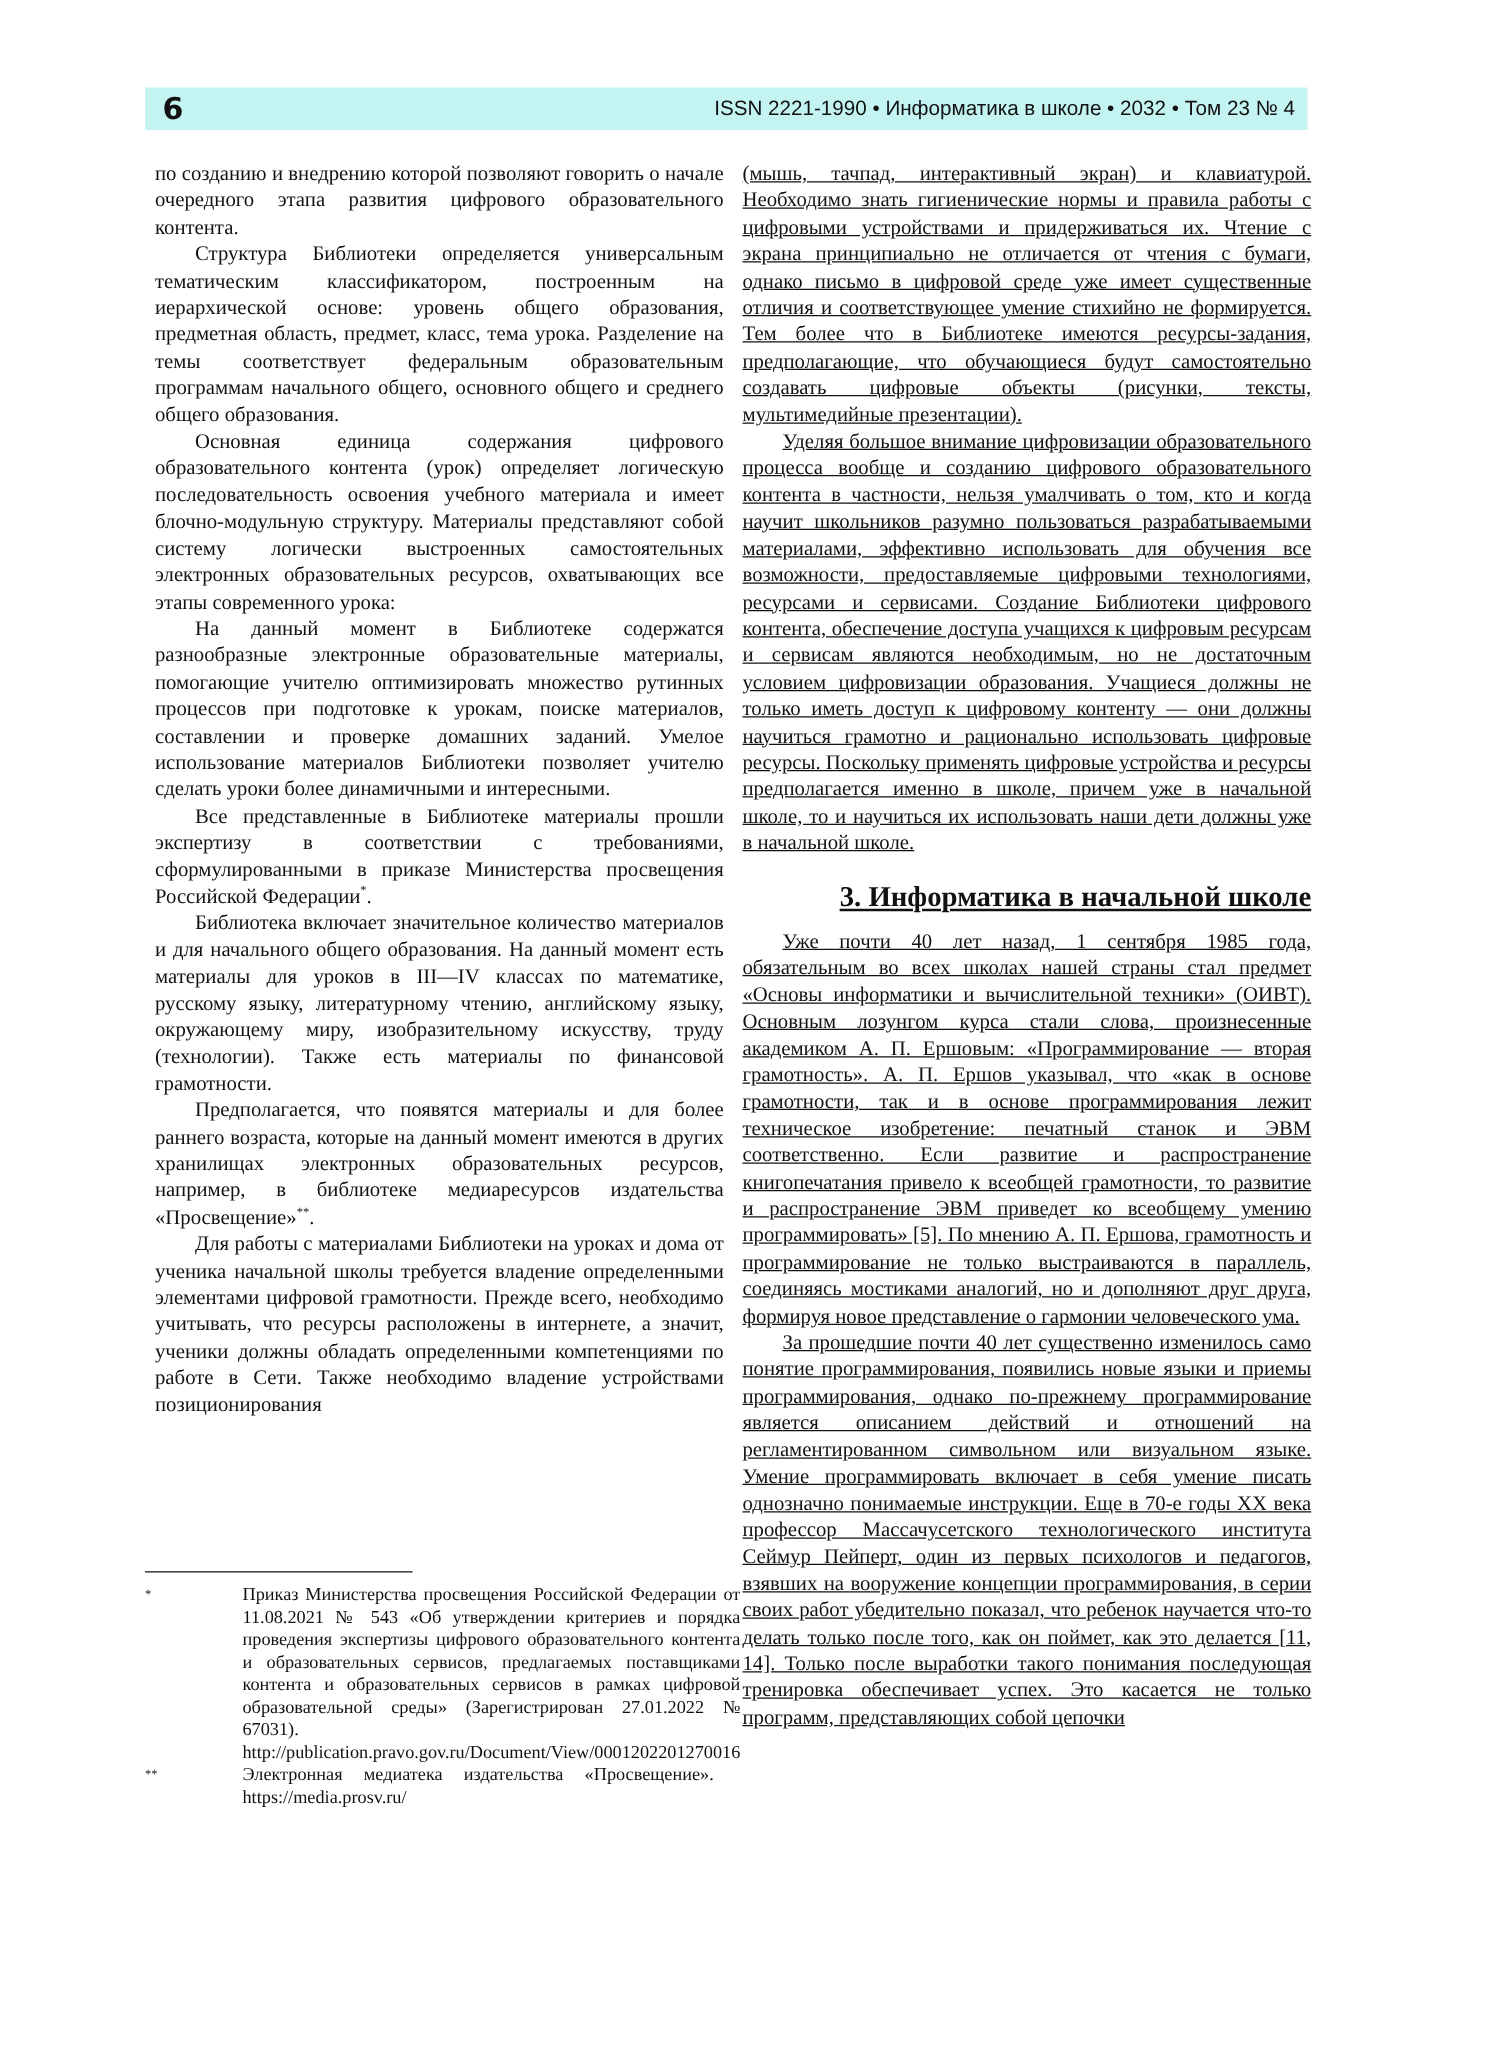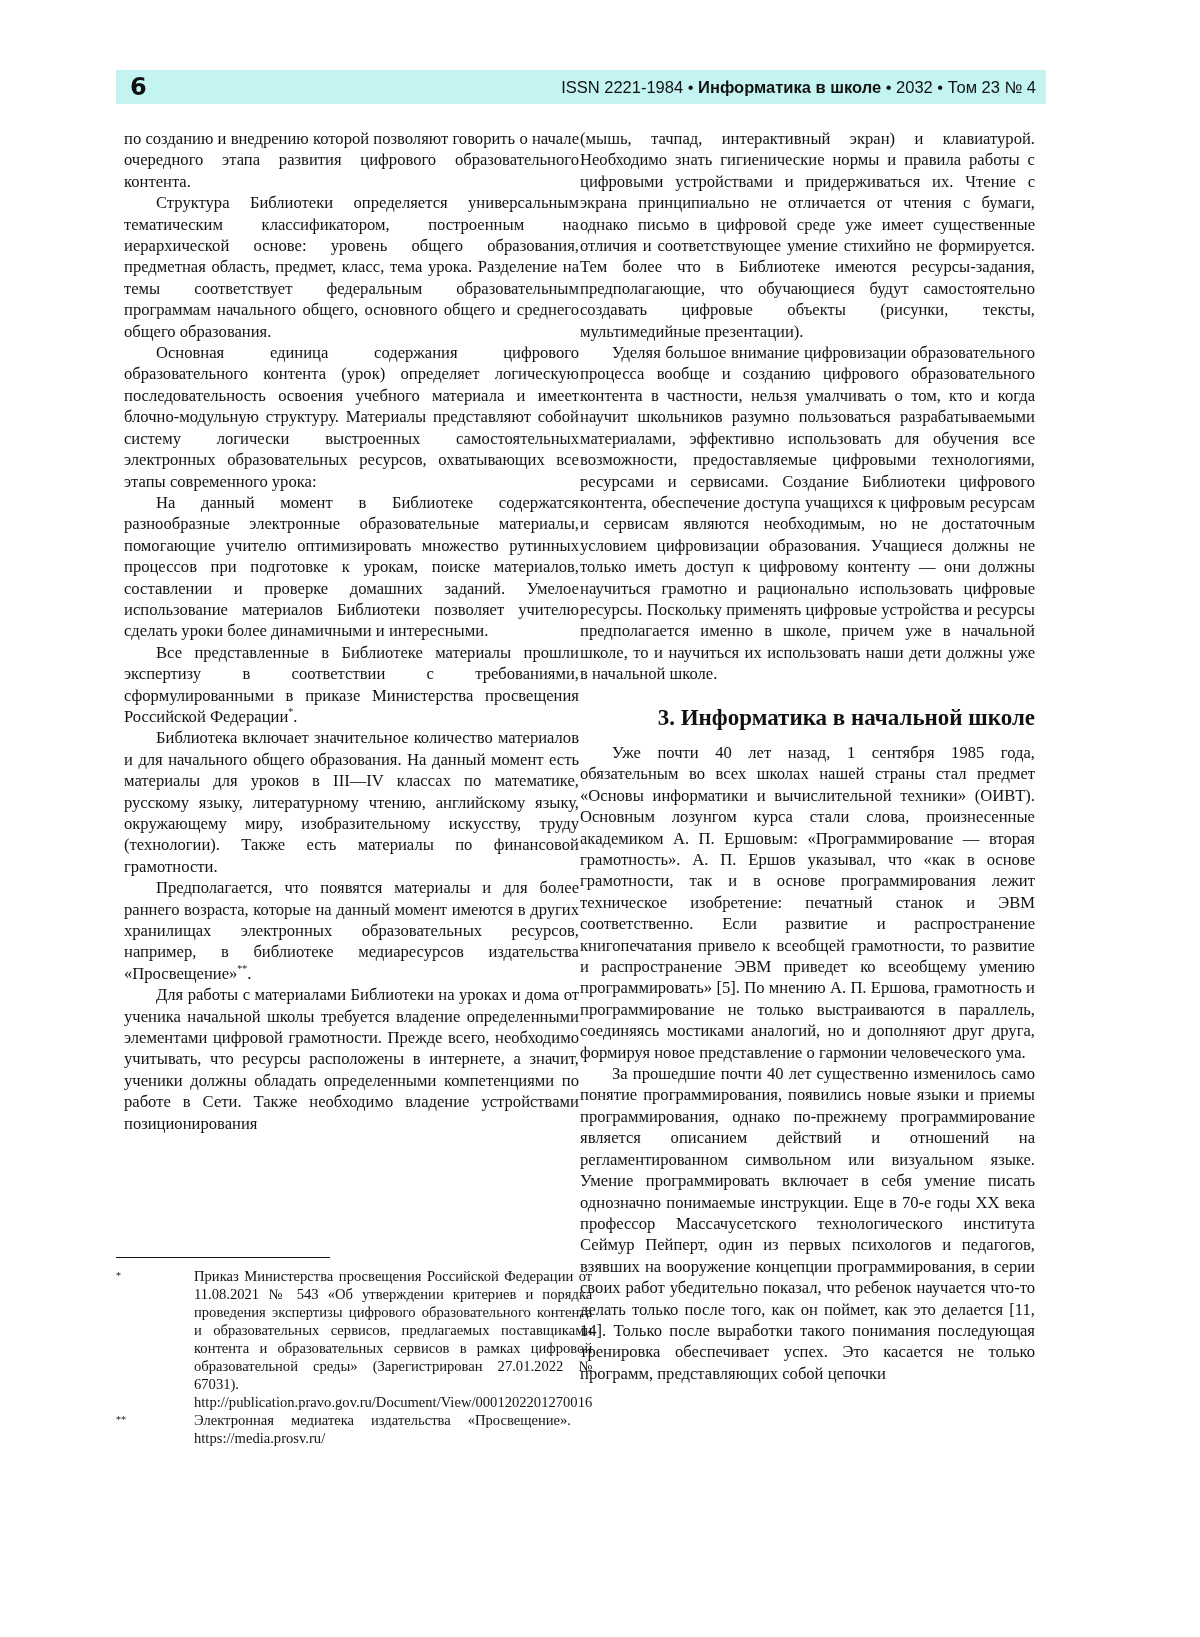--- a/index.html
+++ b/index.html
@@ -1,42 +1,42 @@
 <!DOCTYPE html>
 <html><head>
 <meta charset="utf-8">
 <style>
   html, body { margin: 0; padding: 0; background: #ffffff; }
   body { width: 1200px; height: 1637px; position: relative; font-family: "Liberation Serif", serif; color: #111; }
   .header { position: absolute; left: 116px; top: 70px; width: 930px; height: 34px; background: #c4f4f2; display: flex; align-items: center; justify-content: space-between; }
   .page-num { font-family: "DejaVu Sans", sans-serif; font-weight: bold; font-size: 24px; padding-left: 14px; }
   .running { font-family: "Liberation Sans", sans-serif; font-size: 16.5px; padding-right: 10px; }
-  .running b { font-weight: bold; }
+  .running b { font-weight: normal; }
   .col { position: absolute; top: 128px; width: 455px; font-size: 16.6px; line-height: 21.4px; text-align: justify; }
   .col.left { left: 124px; }
-  .col.right { left: 580px; }
+  .col.right { left: 594px; text-decoration: underline; }
   .col p { margin: 0; text-indent: 32px; }
   .col p.noindent { text-indent: 0; }
   ul.bullets { margin: 0; padding: 0 0 0 28px; list-style: none; }
   ul.bullets li { position: relative; padding-left: 20px; }
   ul.bullets li::before { content: "\2022"; position: absolute; left: 0; }
   h2.section { font-family: "Liberation Serif", serif; font-weight: bold; font-size: 23px; margin: 22px 0 14px 0; text-align: right; }
   sup { font-size: 10px; line-height: 0; }
   .fn-rule { position: absolute; left: 116px; top: 1257px; width: 214px; border-top: 1.5px solid #111; }
   .footnotes { position: absolute; left: 116px; top: 1267px; width: 455px; font-size: 14.6px; line-height: 18px; text-align: justify; }
   .fn { display: flex; }
   .fn-mark { width: 30px; flex: none; font-size: 10px; }
   .fn-text { flex: 1; margin-left: 48px; }
 </style>
 </head>
 <body>
 
 <div class="header">
   <span class="page-num">6</span>
-  <span class="running"><span>ISSN 2221-1984 • </span><b>Информатика в школе</b><span> • 2032 • Том 23 № 4</span></span>
+  <span class="running"><span>ISSN 2221-1990 • </span><b>Информатика в школе</b><span> • 2032 • Том 23 № 4</span></span>
 </div>
 
 <div class="col left">
   <p class="noindent">по созданию и внедрению которой позволяют говорить о начале очередного этапа развития цифрового образовательного контента.</p>
   <p>Структура Библиотеки определяется универсальным тематическим классификатором, построенным на иерархической основе: уровень общего образования, предметная область, предмет, класс, тема урока. Разделение на темы соответствует федеральным образовательным программам начального общего, основного общего и среднего общего образования.</p>
   <p>Основная единица содержания цифрового образовательного контента (урок) определяет логическую последовательность освоения учебного материала и имеет блочно-модульную структуру. Материалы представляют собой систему логически выстроенных самостоятельных электронных образовательных ресурсов, охватывающих все этапы современного урока:</p>
   <p>На данный момент в Библиотеке содержатся разнообразные электронные образовательные материалы, помогающие учителю оптимизировать множество рутинных процессов при подготовке к урокам, поиске материалов, составлении и проверке домашних заданий. Умелое использование материалов Библиотеки позволяет учителю сделать уроки более динамичными и интересными.</p>
   <p><span>Все представленные в Библиотеке материалы прошли экспертизу в соответствии с требованиями, сформулированными в приказе Министерства просвещения Российской Федерации</span><sup>*</sup><span>.</span></p>
   <p>Библиотека включает значительное количество материалов и для начального общего образования. На данный момент есть материалы для уроков в III—IV классах по математике, русскому языку, литературному чтению, английскому языку, окружающему миру, изобразительному искусству, труду (технологии). Также есть материалы по финансовой грамотности.</p>
   <p><span>Предполагается, что появятся материалы и для более раннего возраста, которые на данный момент имеются в других хранилищах электронных образовательных ресурсов, например, в библиотеке медиаресурсов издательства «Просвещение»</span><sup>**</sup><span>.</span></p>

